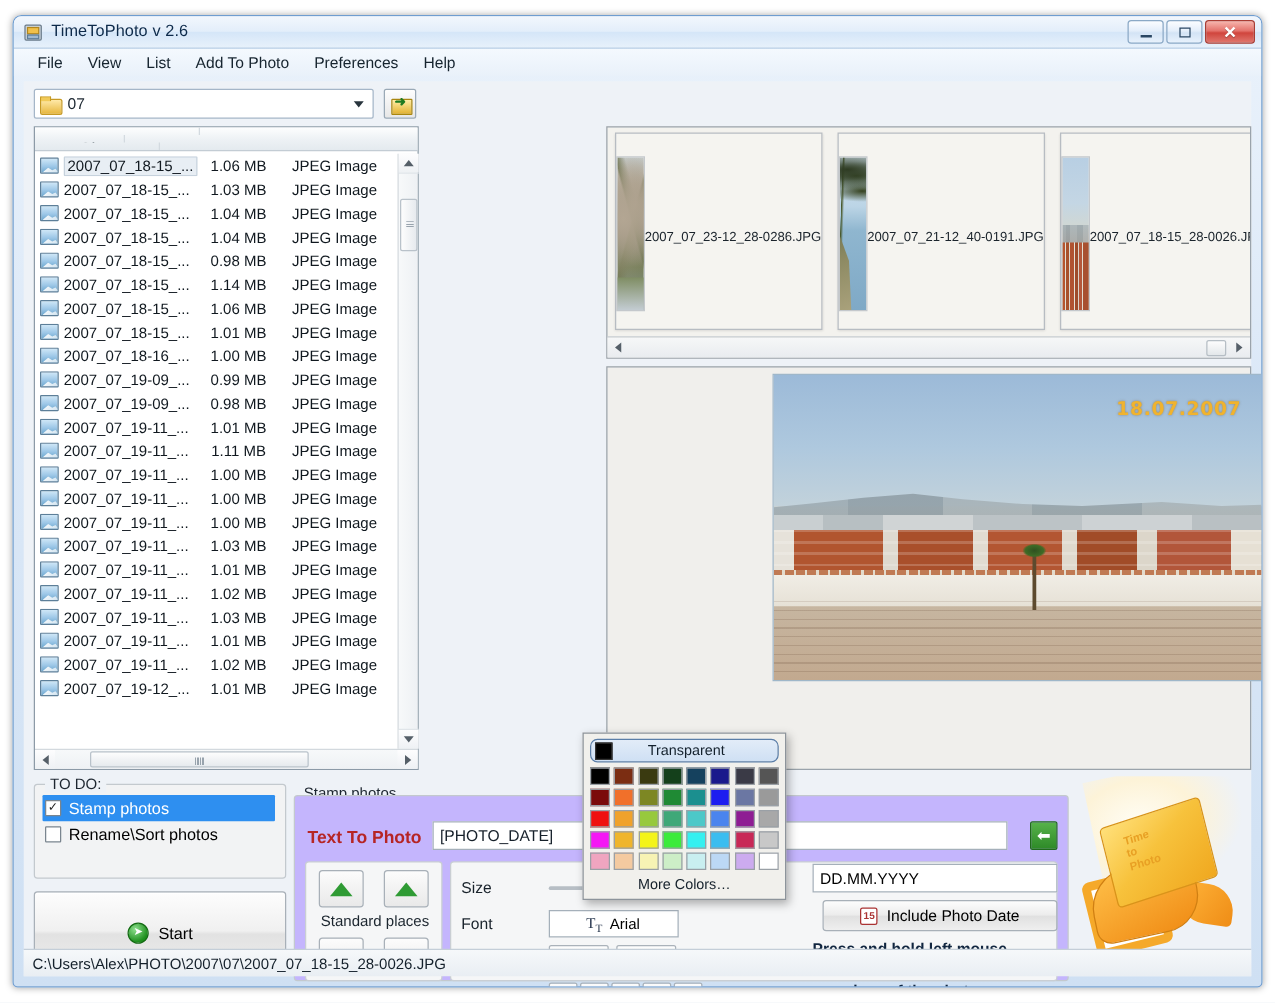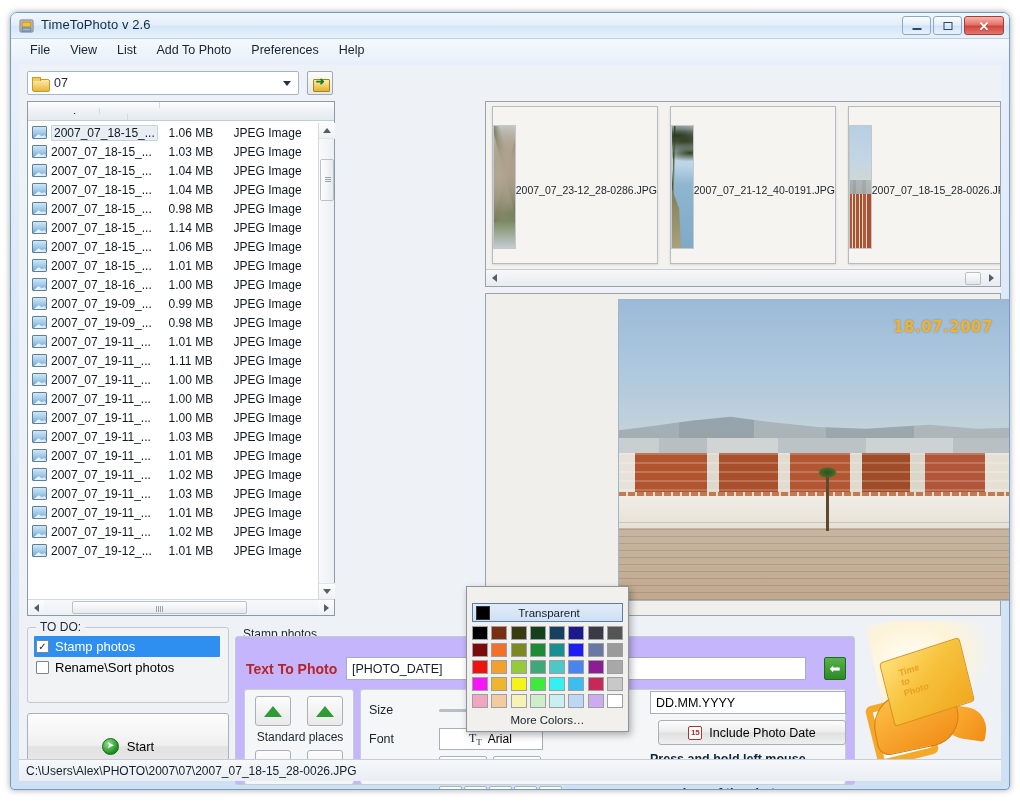--- a/index.html
+++ b/index.html
@@ -238,21 +238,21 @@
   .ts-track { flex:1; position:relative; }
   .ts-thumb { position:absolute; right:2px; top:2px; width:16px; height:13px;
     background:linear-gradient(to bottom,#fdfdfd,#e3e7ea); border:1px solid #b6bec5; border-radius:2px; }
 
   
   #preview {
     position:absolute; left:466px; top:228px; right:0; height:323px;
     background:#f0efec; border:1px solid #9aa3ab;
   }
   .photo {
-    position:absolute; left:132px; top:5px; width:400px; height:302px;
+    position:absolute; left:132px; top:5px; width:400px; height:246px;
     overflow:hidden; border:1px solid #9fb7c9;
     background:linear-gradient(to bottom,#9fbdda 0%, #b1c9de 30%, #c7d3d6 42%, #cbc3b3 50%, #c2a98f 100%);
   }
   .photo .sky { position:absolute; left:0; top:0; width:100%; height:43%;
     background:linear-gradient(to bottom,#9cbad8 0%,#aec8de 55%,#c2d2db 100%); }
   .photo .hills { position:absolute; left:0; top:38%; width:100%; height:9%;
     background:linear-gradient(to right,#9aa7ae 0 15%,#8b99a1 15% 34%,#a3aeb3 34% 52%,#8f9da4 52% 74%,#a6b0b4 74% 100%);
     opacity:.8;
     clip-path:polygon(0 60%, 8% 45%, 18% 25%, 28% 10%, 38% 30%, 50% 48%, 62% 55%, 78% 40%, 90% 55%, 100% 50%, 100% 100%, 0 100%);
   }
@@ -401,21 +401,21 @@
 
   
   #colorpop {
     position:absolute; left:447px; top:521px; width:163px;
     background:#f1f0ec; border:1px solid #8d949b; box-shadow:2px 3px 7px rgba(0,0,0,.3); z-index:60;
     padding:4px 5px 5px 5px;
   }
   .transrow {
     display:flex; align-items:center; height:19px;
     background:linear-gradient(to bottom,#e2ecf8,#cfe0f4);
-    border:1px solid #5b7ea8; border-radius:0; padding-left:3px; margin-bottom:4px;margin-top:12px;
+    border:1px solid #5b7ea8; border-radius:6px; padding-left:3px; margin-bottom:4px;
   }
   .transrow .sw { width:14px; height:14px; background:#000; border:1px solid #333; }
   .transrow .tl { flex:1; text-align:center; font-size:11.5px; color:#13202c; padding-right:14px; }
   .swgrid { display:grid; grid-template-columns:repeat(8,1fr); gap:3px; }
   .swgrid .sw { width:16px; height:14px; border:1px solid #9aa0a6; }
   .morecolors { text-align:center; font-size:11.5px; color:#14202b; margin-top:6px; }
 
   
   #logo { position:absolute; right:-2px; top:556px; width:146px; height:170px; overflow:hidden; }
   #logo .ribbon { position:absolute; right:8px; top:-8px; width:120px; height:100px;

